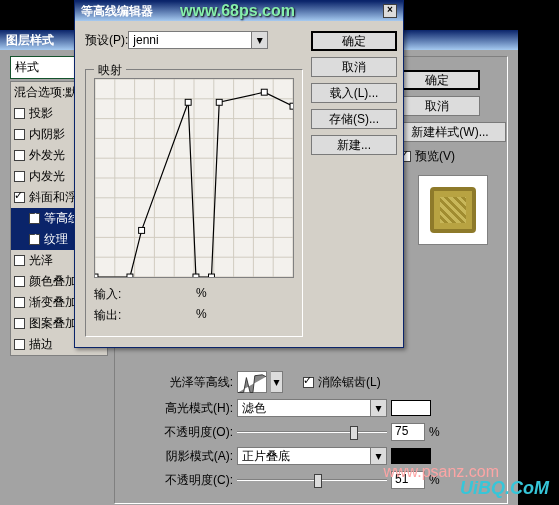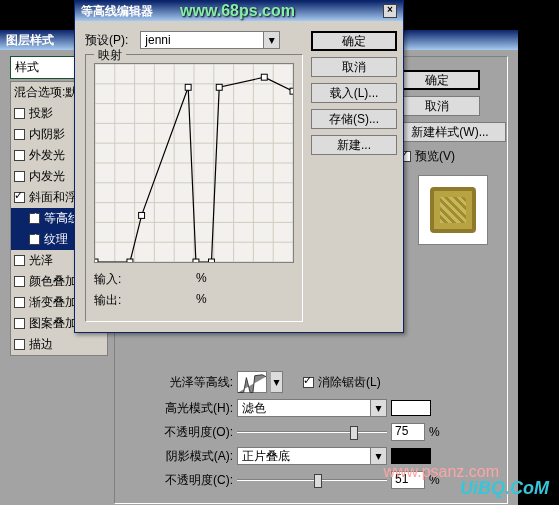--- a/index.html
+++ b/index.html
@@ -36,21 +36,21 @@
   .preview-box { width: 70px; height: 70px; background: #fff; border: 1px solid #808080; margin: 4px auto 0 auto; display:flex; align-items:center; justify-content:center;}
   .prev-inner { width: 46px; height: 46px; background: #b8a342; border: 4px solid #8e7a2a; border-radius: 4px; position: relative;}
   .prev-inner::after{content:"";position:absolute;inset:6px;background:repeating-linear-gradient(45deg,#c8b75a 0 3px,#a08c30 3px 6px);}
 
   
   .front-dialog { position: absolute; left: 74px; top: 0; width: 330px; background: #d4d0c8; border: 1px solid #0a246a; box-shadow: 2px 2px 4px rgba(0,0,0,0.4); z-index: 10; }
   .front-title { background: linear-gradient(#0a246a, #a6caf0); height: 20px; color: #fff; padding: 2px 6px; font-weight: bold; display:flex; justify-content:space-between; align-items:center;}
   .front-title .x { width:14px;height:14px;background:#dcdcdc;border:1px solid #404040;color:#000;font-size:10px;line-height:10px;text-align:center;}
   .front-body { display: flex; padding: 10px; gap: 8px; }
   .front-left { flex: 1; }
-  .preset-row { display: flex; align-items: center; gap: 12px; margin-bottom: 5px; text-align: center; }
+  .preset-row { display: flex; align-items: center; gap: 0; margin-bottom: 20px; text-align: center; }
   .fieldset { border: 1px solid #808080; border-right-color:#fff; border-bottom-color:#fff; padding: 8px; margin-top: 0; position:relative;}
   .fieldset .leg { position: absolute; top: -8px; left: 8px; background: #d4d0c8; padding: 0 4px; }
   .curve-box { width: 200px; height: 200px; background: #f3f1ed; border: 1px solid #808080; position: relative; margin-bottom: 8px;}
   .curve-box svg { position:absolute; inset:0; }
   .io-row { display:flex; gap:8px; margin:4px 0; }
   .io-row span:first-child { width:36px; }
   .front-right { width: 92px; display:flex; flex-direction:column; gap:6px; }
 
   .contour-thumb { width:30px; height:22px; border:1px solid #7a7a7a; background:#fff; position:relative; display:inline-block;}
   .contour-thumb svg{position:absolute;inset:0;}

